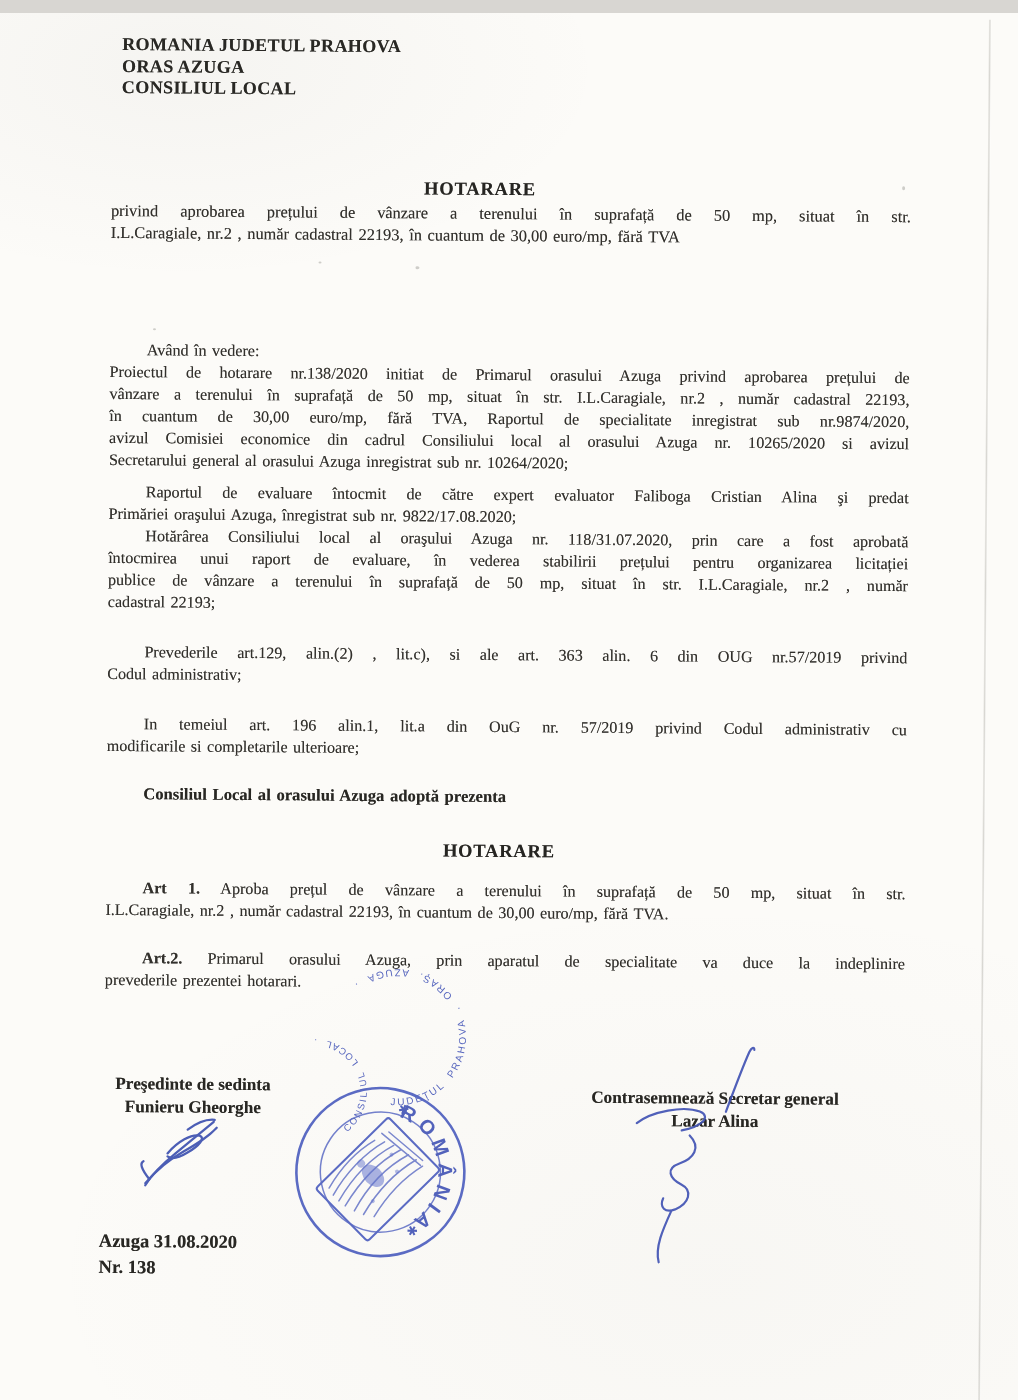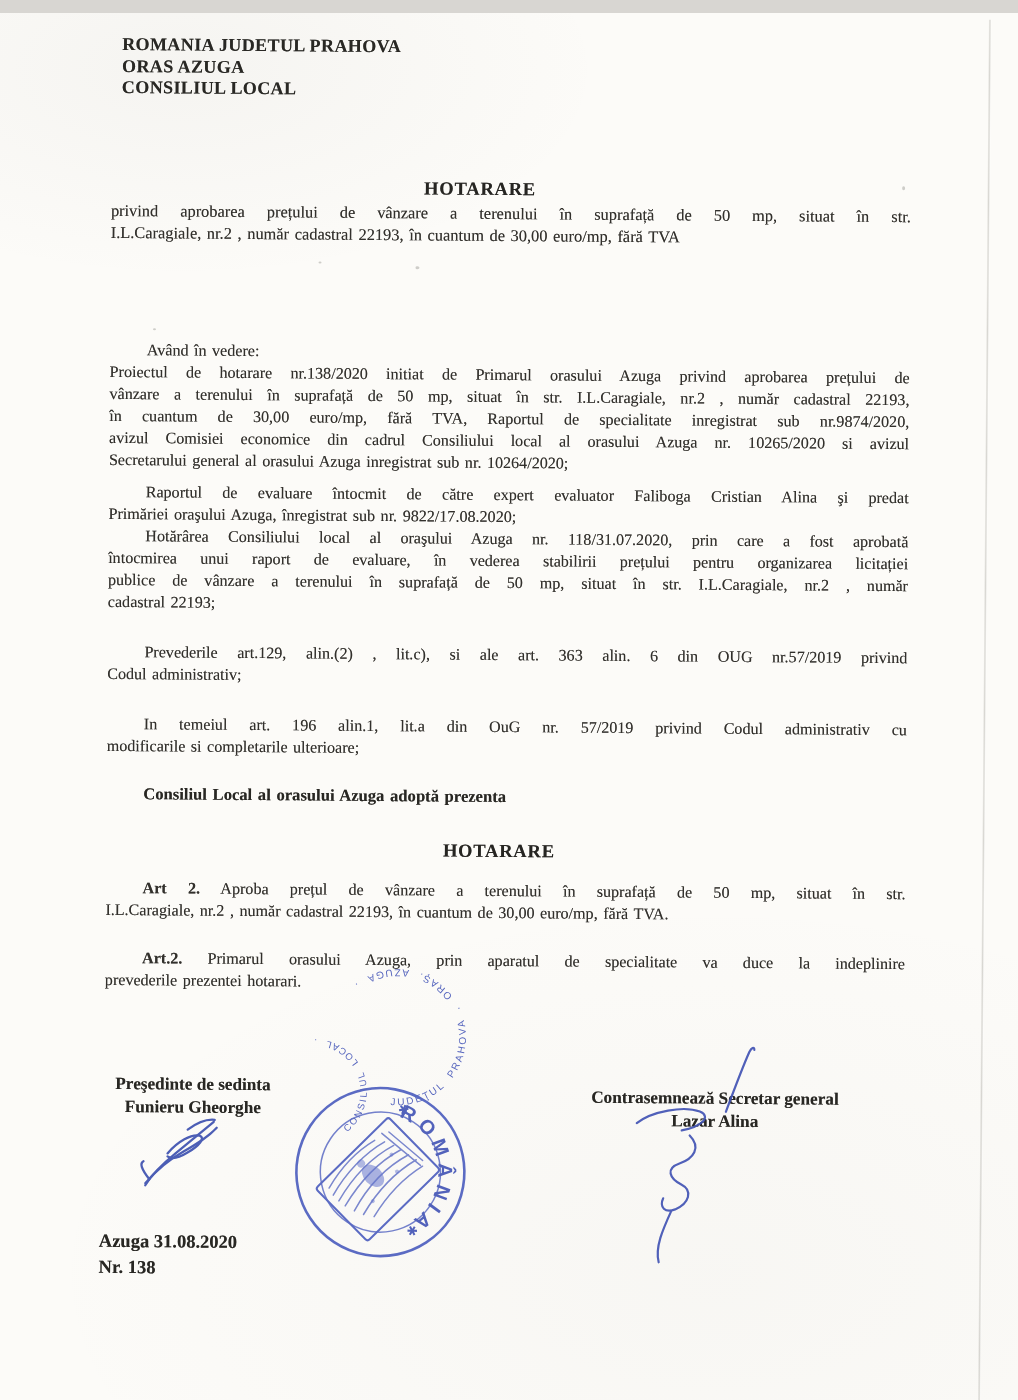--- a/index.html
+++ b/index.html
@@ -83,21 +83,21 @@
       <div class="jl ind mt28">Prevederile art.129, alin.(2) , lit.c), si ale art. 363 alin. 6 din OUG nr.57/2019 privind</div>
       <div class="ll">Codul administrativ;</div>
 
       <div class="jl ind mt28">In temeiul art. 196 alin.1, lit.a din OuG nr. 57/2019 privind Codul administrativ cu</div>
       <div class="ll">modificarile si completarile ulterioare;</div>
 
       <div class="ll ind adopt mt26">Consiliul Local al orasului Azuga adoptă prezenta</div>
 
       <div class="heading2 mt32">HOTARARE</div>
 
-      <div class="jl ind mt18"><b>Art 2.</b> <span>Aproba prețul de vânzare a terenului în suprafață de 50 mp, situat în str.</span></div>
+      <div class="jl ind mt18"><b>Art 1.</b> <span>Aproba prețul de vânzare a terenului în suprafață de 50 mp, situat în str.</span></div>
       <div class="ll">I.L.Caragiale, nr.2 , număr cadastral 22193, în cuantum de 30,00 euro/mp, fără TVA.</div>
 
       <div class="jl ind mt26"><b>Art.2.</b> <span>Primarul orasului Azuga, prin aparatul de specialitate va duce la indeplinire</span></div>
       <div class="ll">prevederile prezentei hotarari.</div>
     </div>
 
     <div class="sig-left txt">
       <div>Preşedinte de sedinta</div>
       <div>Funieru Gheorghe</div>
     </div>

